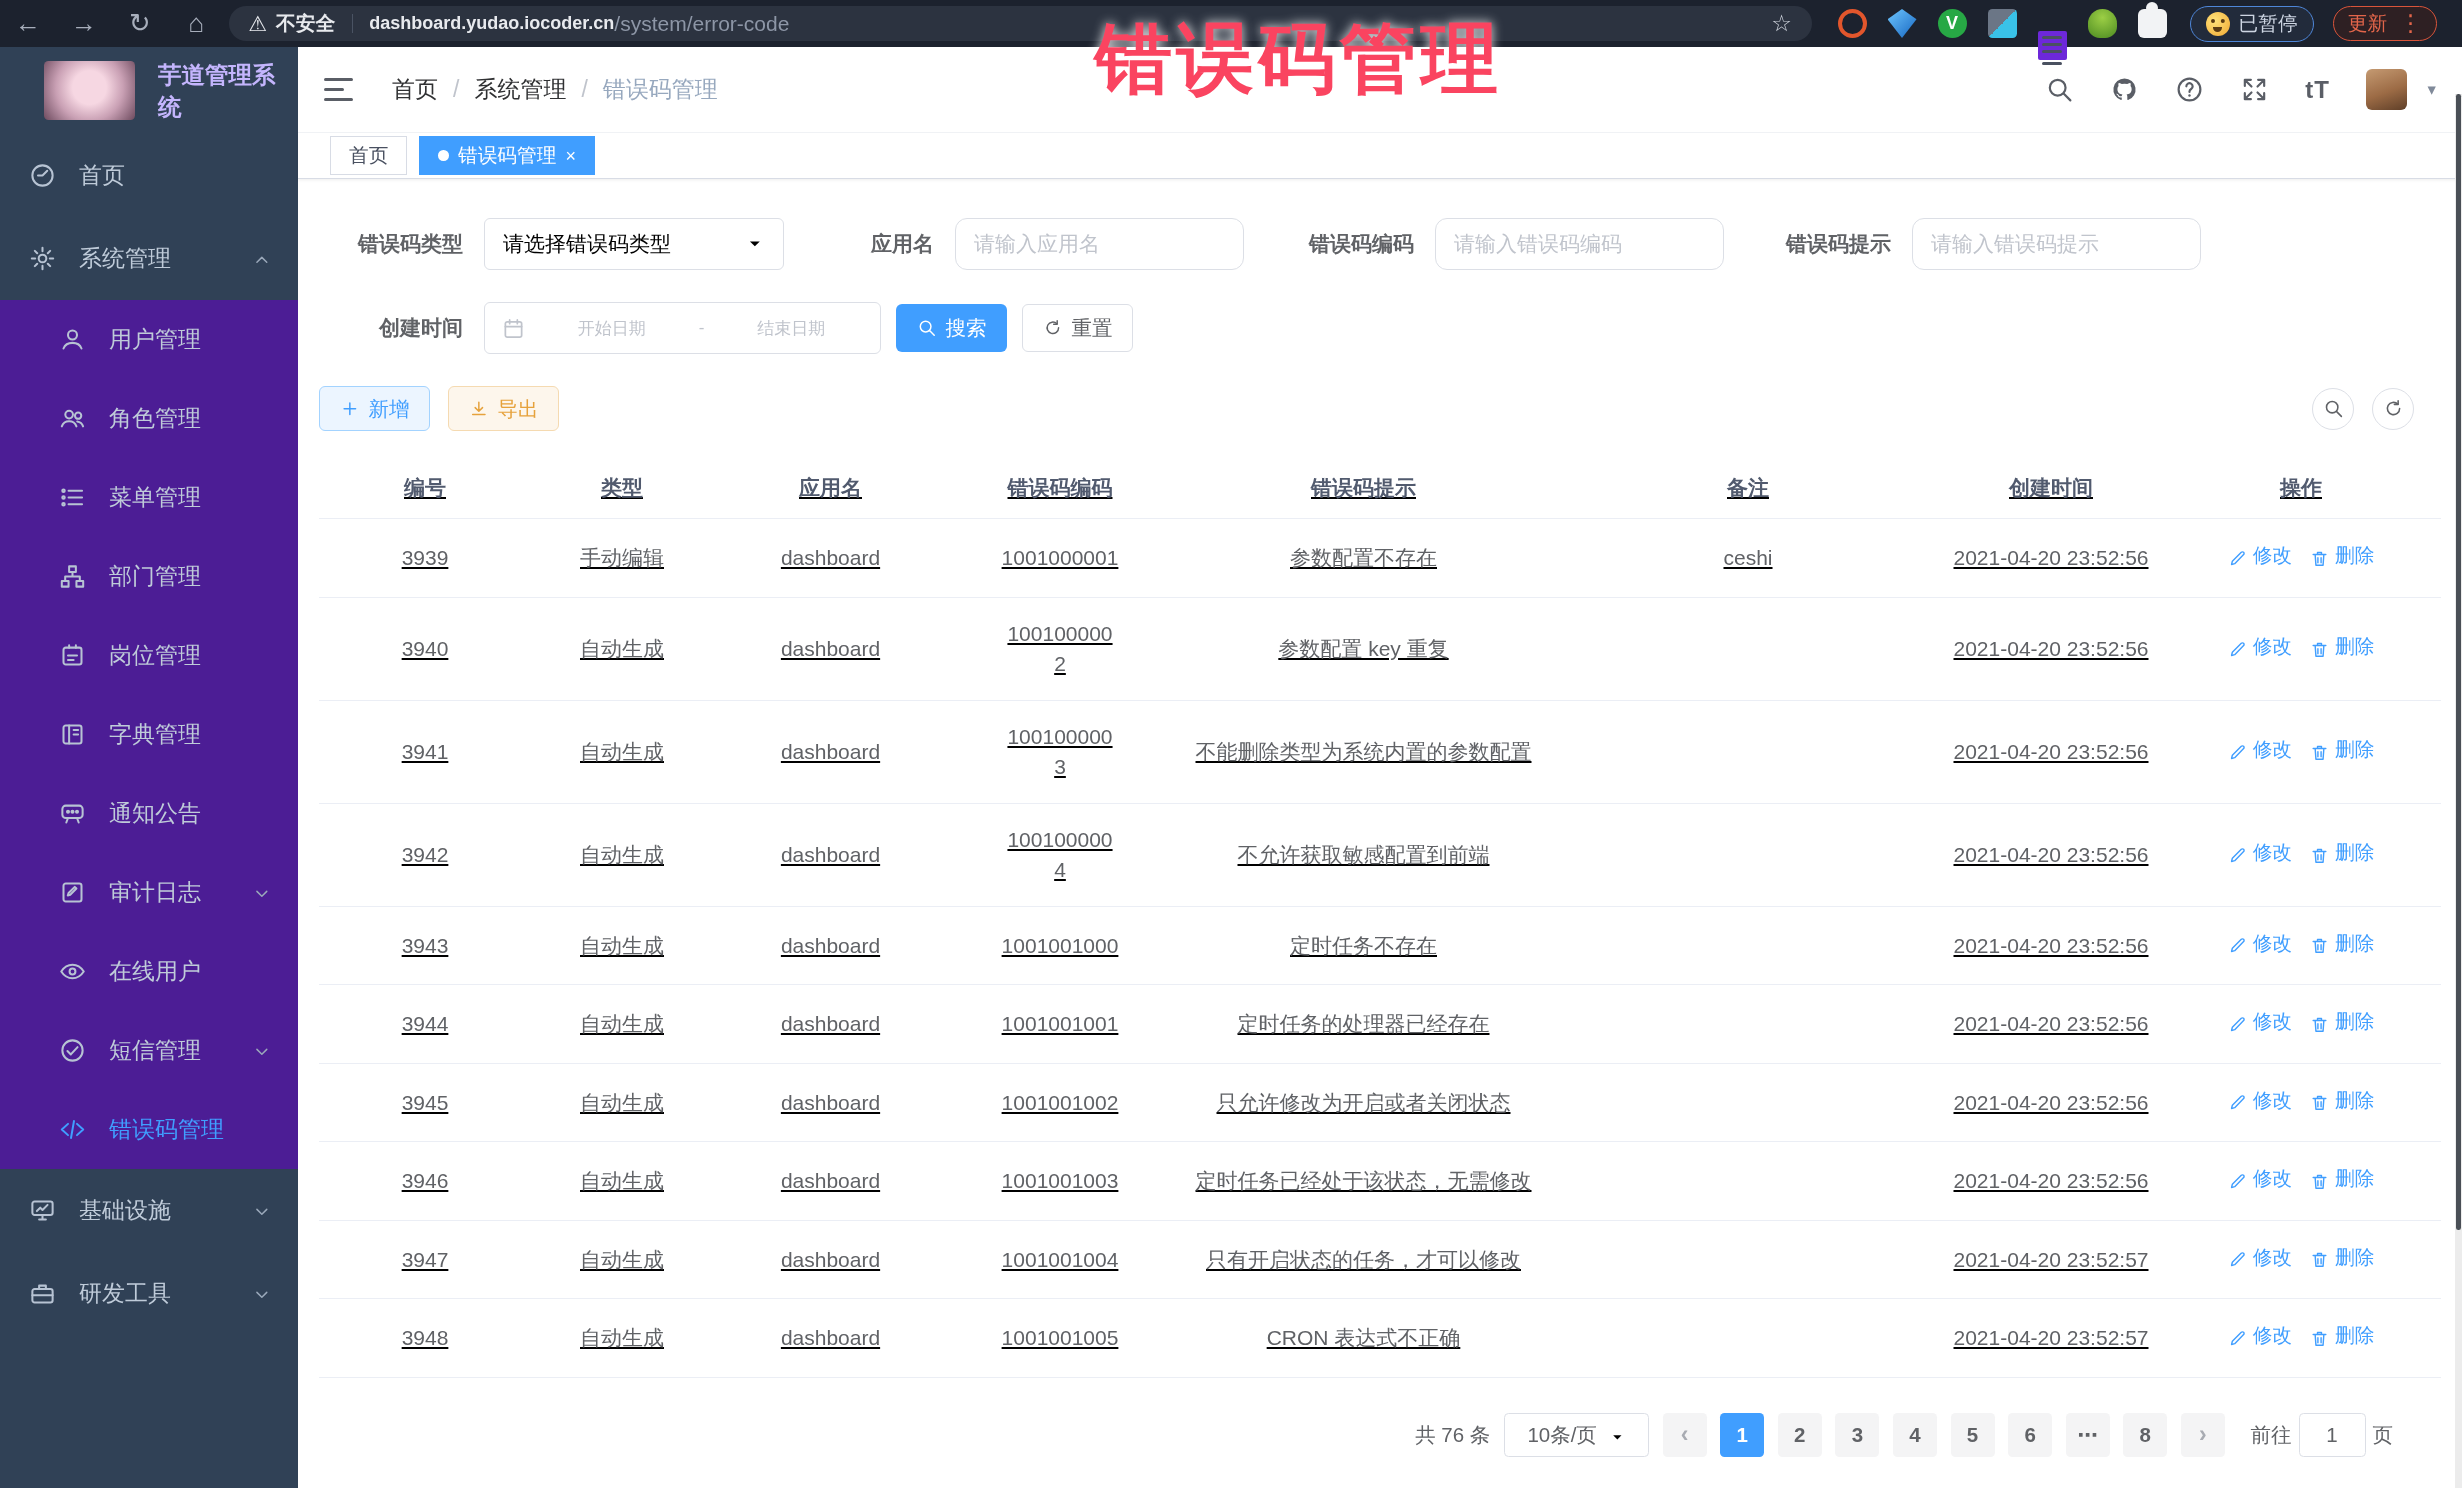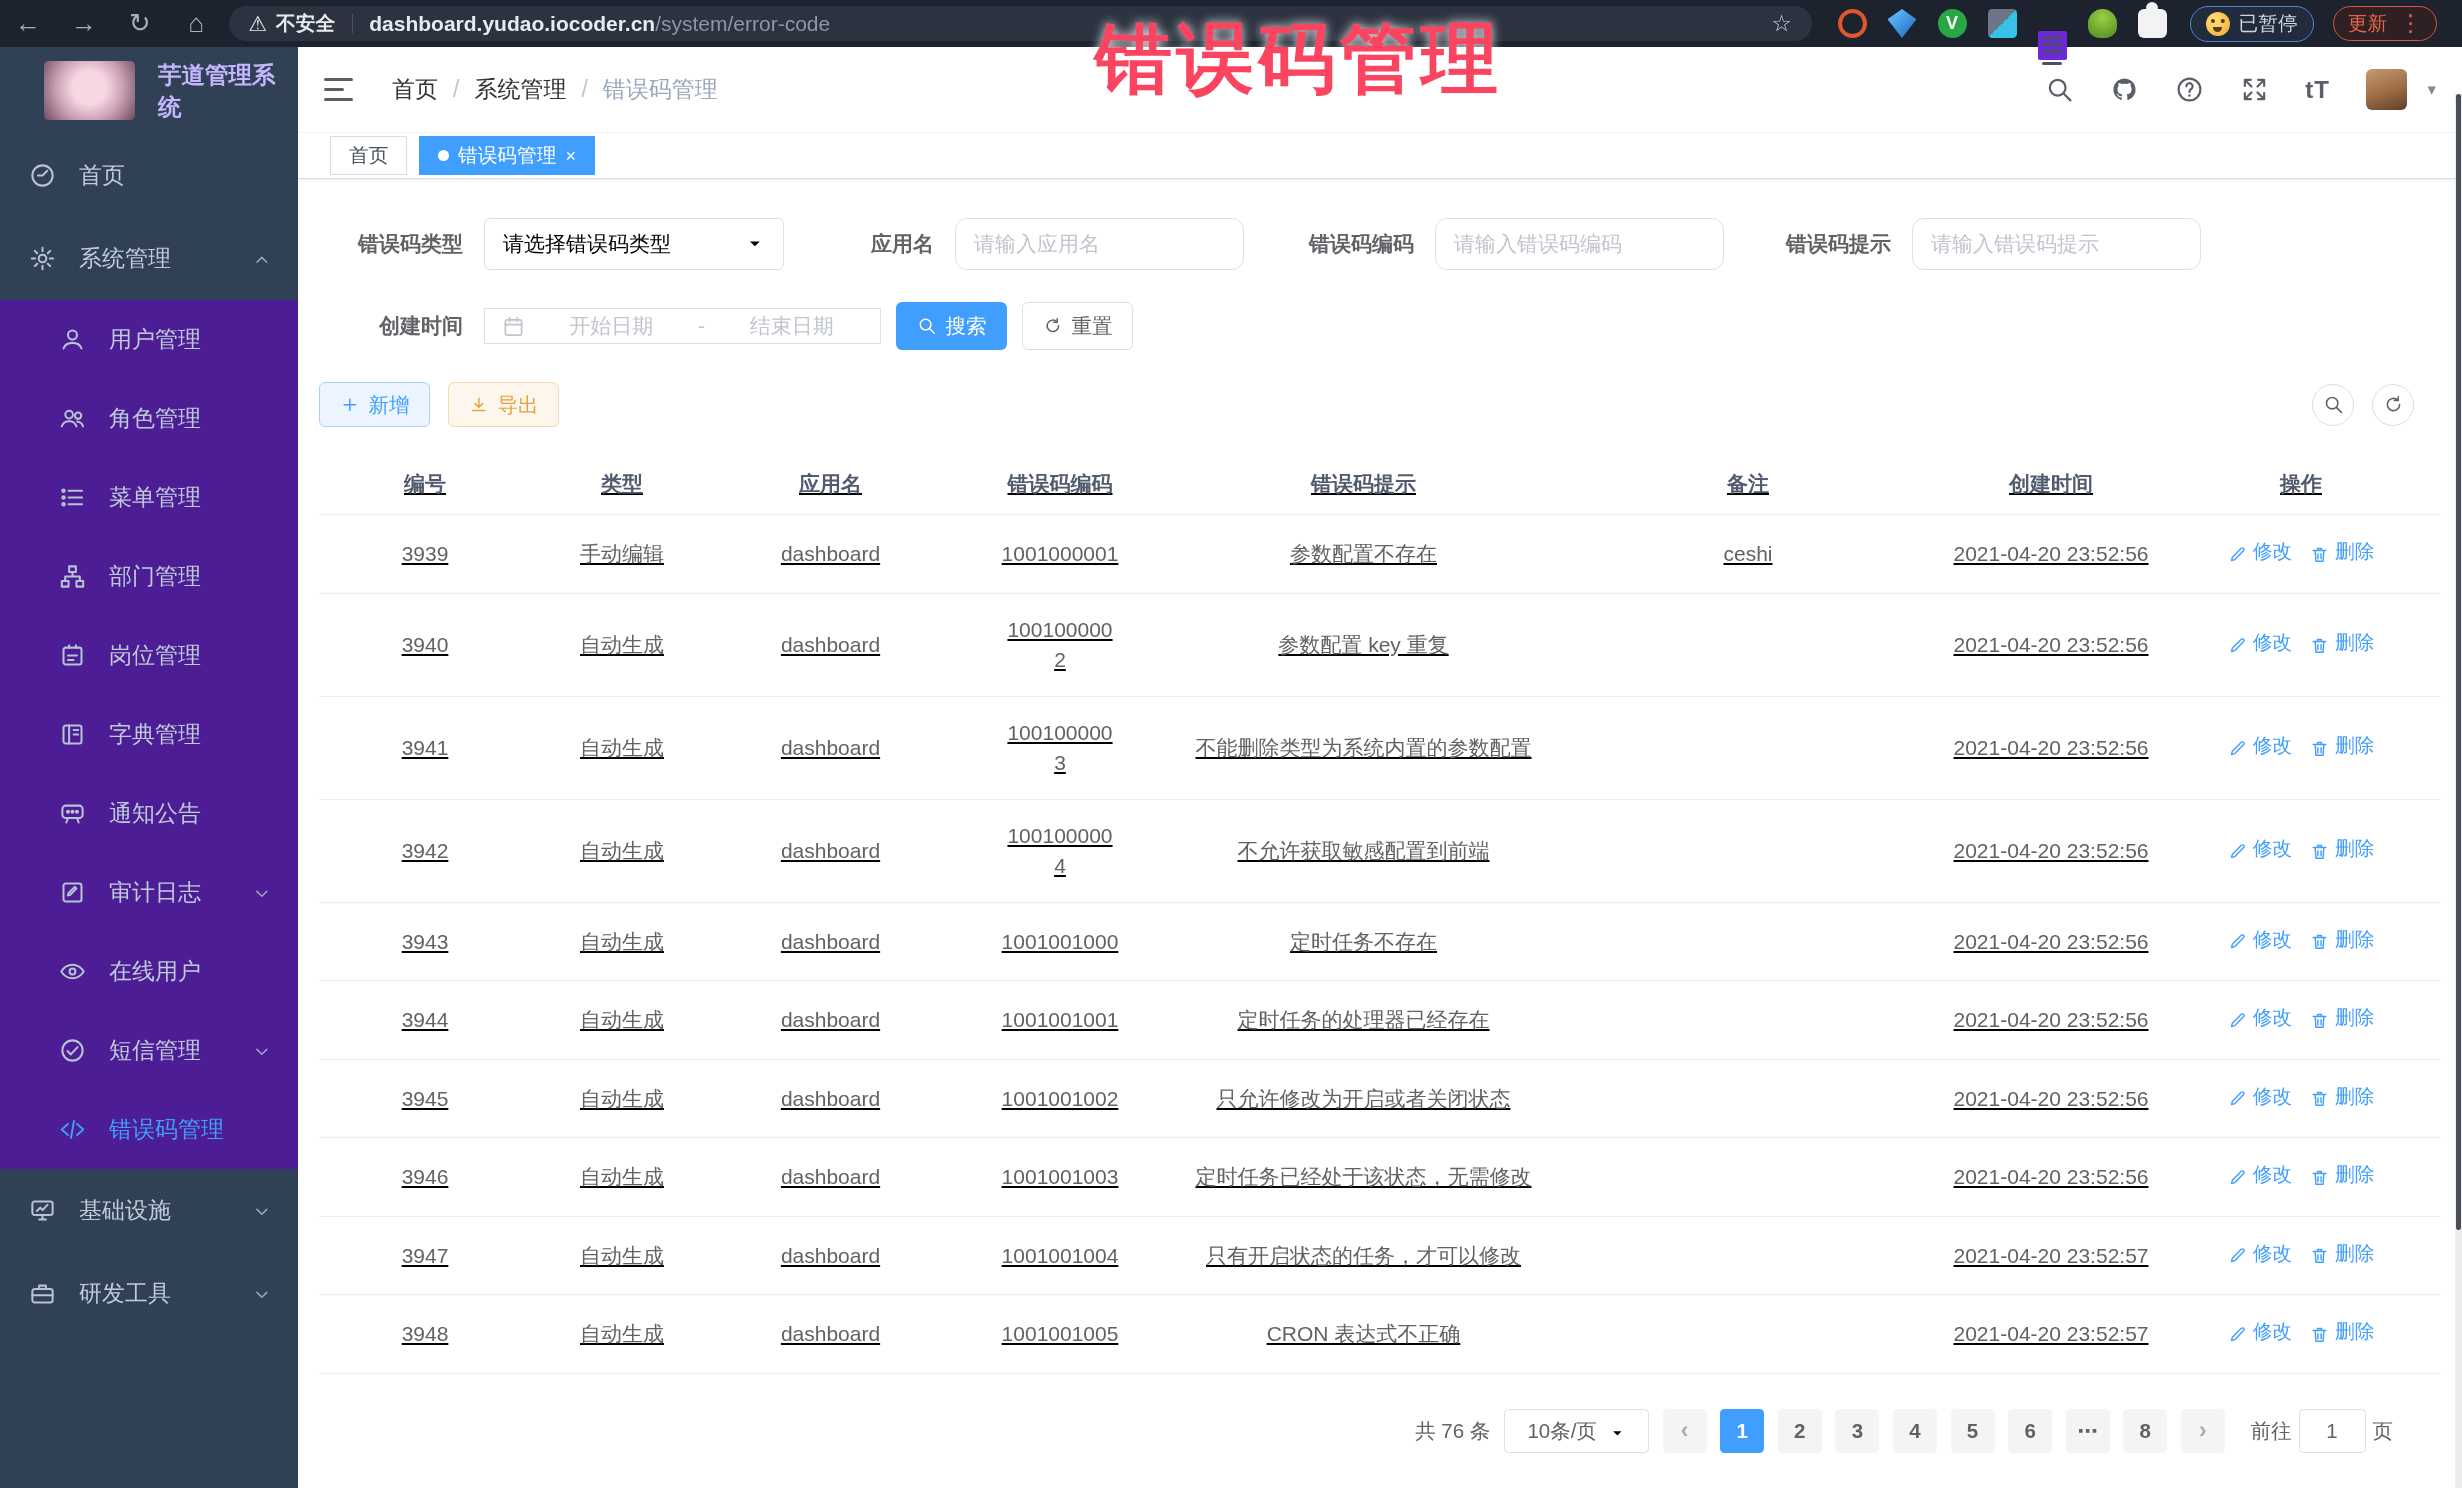--- a/index.html
+++ b/index.html
@@ -7,21 +7,21 @@
     font-family:"Liberation Sans","DejaVu Sans",sans-serif; }
 
   
   .topbar { position:relative; height:47px; background:#1c222e; display:flex; align-items:center; z-index:5; }
   .nav-ic { color:#a7aebb; font-size:26px; width:56px; text-align:center; flex:none; cursor:pointer; }
   .url-pill { height:35px; background:#2c3340; border-radius:17.4px; width:1583px; margin-left:4.5px;
     display:flex; align-items:center; padding:0 19.7px; flex:none; }
   .warn-ic { color:#e8eaee; font-size:21px; margin-right:9px; }
   .sec-label { color:#e8eaee; font-size:19.7px; font-weight:700; }
   .url-sep { width:0.8px; height:19.7px; background:#4a5363; margin:0 16.7px; }
-  .url-host { color:#e8eaee; font-size:21px; font-weight:700; }
+  .url-host { color:#e8eaee; font-size:18px; font-weight:700; }
   .url-path { color:#8d96a6; font-size:21px; }
   .star { margin-left:auto; color:#cfd4dd; font-size:23px; cursor:pointer; }
   .ext-row { display:flex; align-items:center; gap:21px; margin-left:26px; }
   .ext { width:29px; height:29px; position:relative; flex:none; cursor:pointer; }
   .ext-ring { border:4.5px solid #e2562c; border-radius:50%; }
   .ext-gem { background:linear-gradient(135deg,#6ec6ff,#1565c0); clip-path:polygon(50% 0,100% 35%,50% 100%,0 35%); }
   .ext-green { background:#27a845; border-radius:50%; color:#fff; font-size:18px; font-weight:700; display:flex; align-items:center; justify-content:center; }
   .ext-squares { background:linear-gradient(135deg,#6b7686 50%,#39c2e8 50%); border-radius:4.5px; }
   .ext-lines { background:#6d28d9; border-radius:2px;margin-top:44px; }
   .ext-lines i { position:absolute; left:4.5px; right:4.5px; height:3px; background:#4a5160; border-radius:1.5px; }
@@ -93,22 +93,22 @@
   .fl1 { width:144px; margin-right:21px; }
   .fl2 { width:85px; margin-left:65px; margin-right:21px; }
   .fl3 { width:126px; margin-left:44px; margin-right:21px; }
   .fl4 { width:126px; margin-left:41px; margin-right:21px; }
   .inp { height:52px; border:0.8px solid #dcdfe6; border-radius:6px; font-size:21px; color:#606266; padding:0 18px; background:#fff; }
   .inp::placeholder { color:#c0c4cc; }
   .w-select { width:300px; display:flex; align-items:center; cursor:pointer; }
   .w-in { width:289px;border-radius:12px; }
   .sel-text { color:#000000; font-size:21px; flex:1; }
   .sel-caret { width:19.7px; height:19.7px; color:#c0c4cc; flex:none; }
-  .date-box { width:397px; height:36px; border:0.8px solid #dcdfe6; border-radius:0; display:flex; align-items:center;
-    padding:0 16.7px; gap:15px; font-size:21px; color:#c0c4cc; cursor:text; }
+  .date-box { width:397px; height:52px; border:0.8px solid #dcdfe6; border-radius:6px; display:flex; align-items:center;
+    padding:0 16.7px; gap:15px; font-size:17px; color:#c0c4cc; cursor:text; }
   .date-box .ic { width:23px; height:23px; color:#c0c4cc; flex:none; }
   .date-start,.date-end { flex:1; text-align:center; }
   .btn { height:48px; border-radius:6px; font-size:20.5px; display:inline-flex; align-items:center; justify-content:center;
     gap:9px; padding:0 19.7px; border:0.8px solid transparent; cursor:pointer; font-family:inherit; }
   .btn .ic { width:19.7px; height:19.7px; }
   .btn-primary { background:#409eff; color:#fff; margin-left:15px; }
   .btn-default { background:#fff; border-color:#dcdfe6; color:#606266; margin-left:15px; }
   .toolbar { display:flex; align-items:center; margin-bottom:26px; }
   .btn-add { height:45px; background:#ecf5ff; border-color:#a3d3ff; color:#409eff; }
   .btn-export { height:45px; background:#fdf6ec; border-color:#f5dab1; color:#e6a23c; margin-left:18px; }

